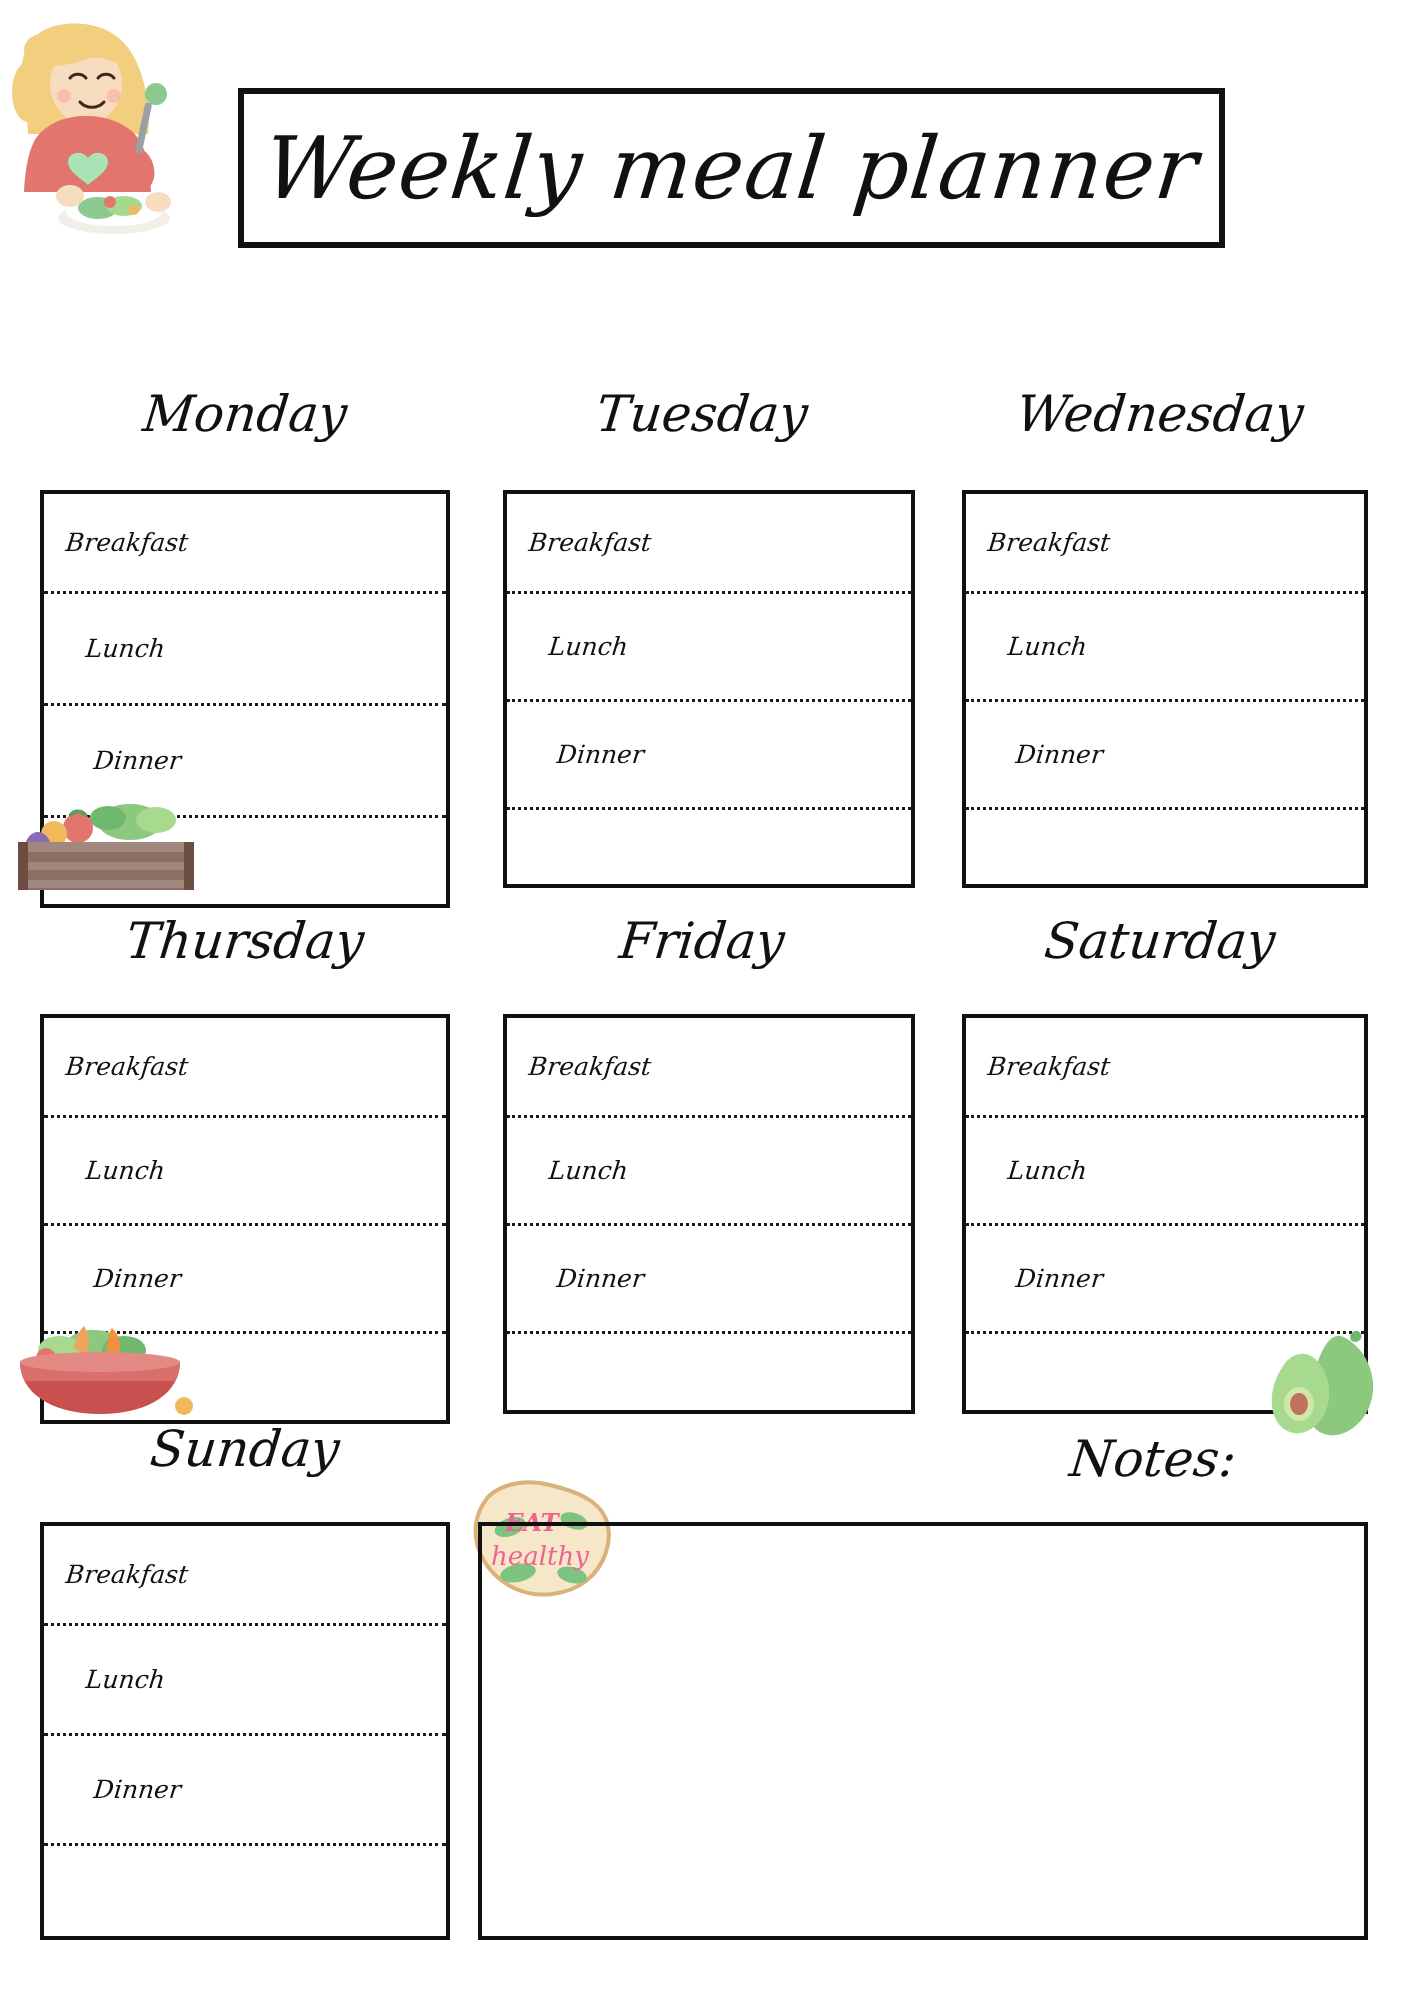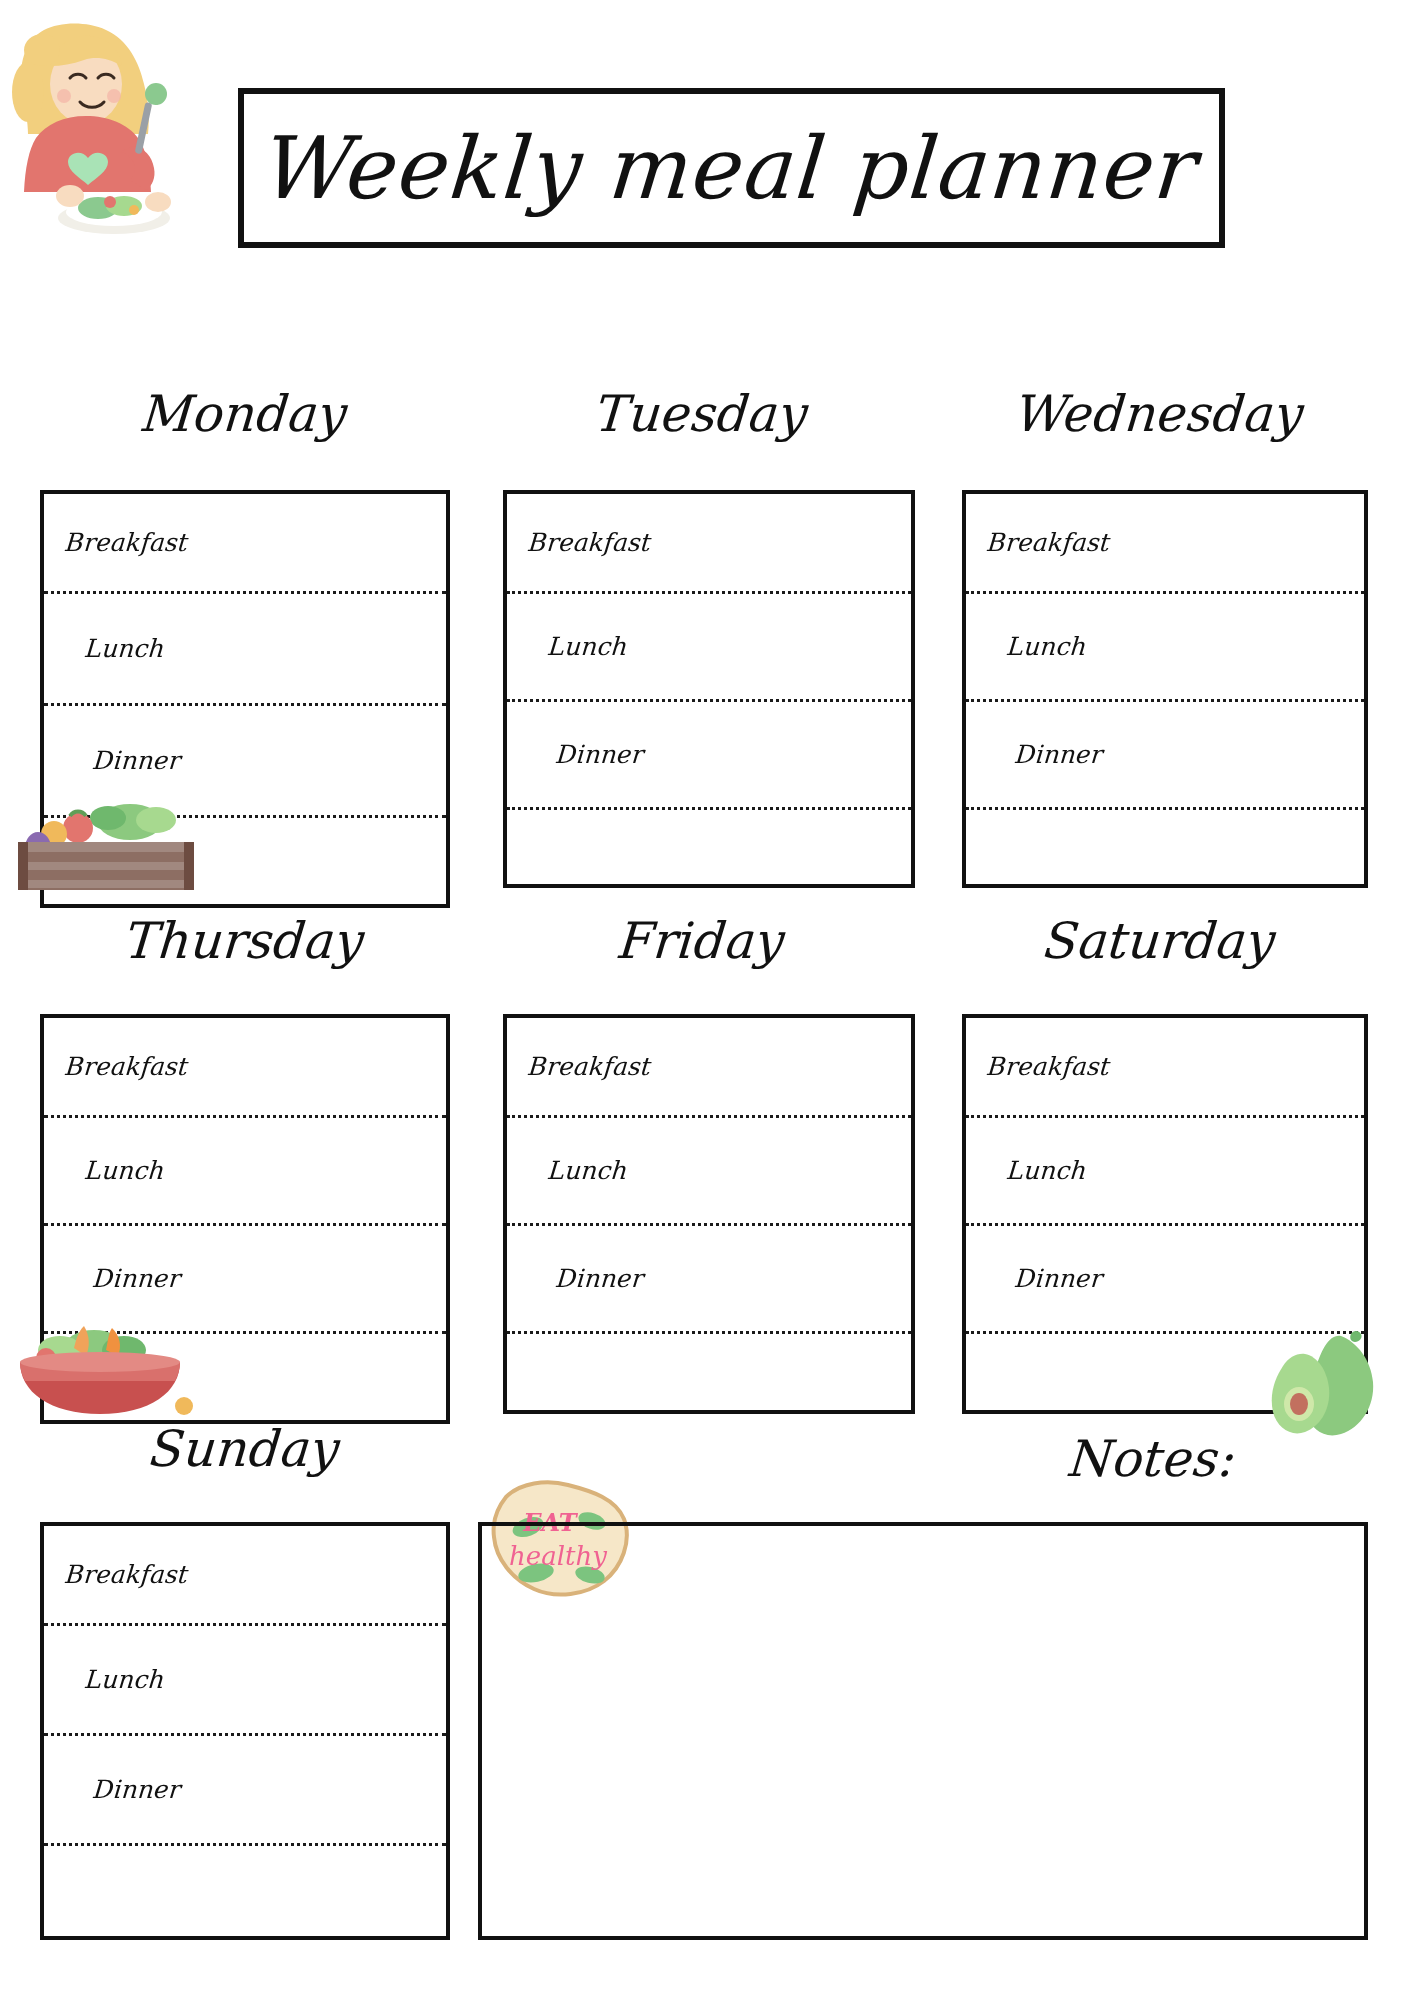--- a/index.html
+++ b/index.html
@@ -107,21 +107,21 @@
   
   .crate { left: 10px; top: 790px; width: 205px; height: 110px; }
 
   
   .bowl { left: 6px; top: 1300px; width: 200px; height: 130px; }
 
   
   .avocado { left: 1255px; top: 1330px; width: 135px; height: 110px; }
 
   
-  .sticker { left: 480px; top: 1475px; width: 160px; height: 140px; }
+  .sticker { left: 462px; top: 1475px; width: 160px; height: 140px; }
 </style>
 </head>
 <body>
 
 <div class="page">
 
   <div class="title-box">
     <div class="title-text">Weekly meal planner</div>
   </div>
 

